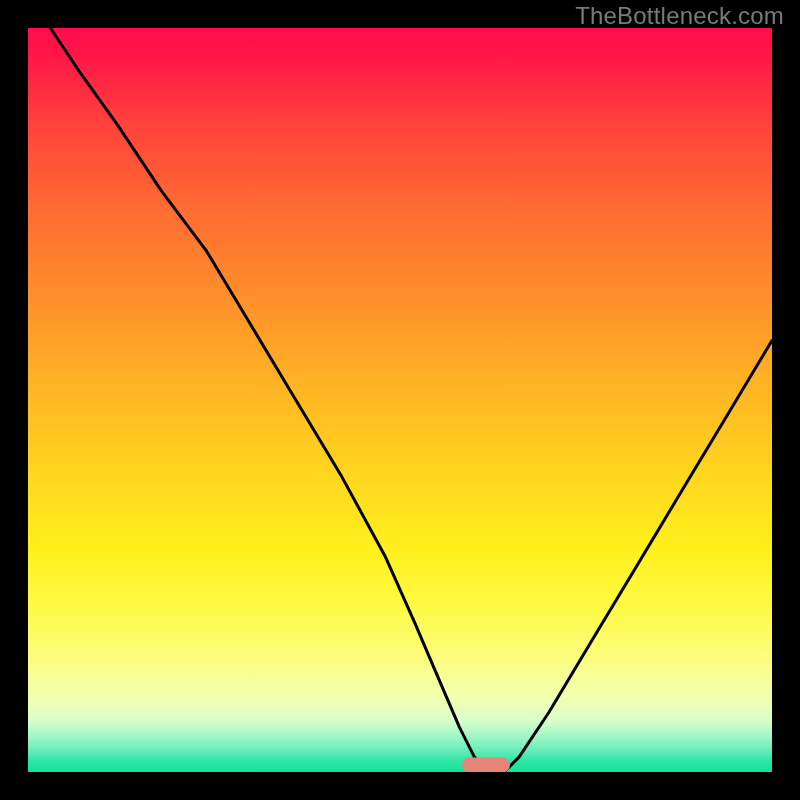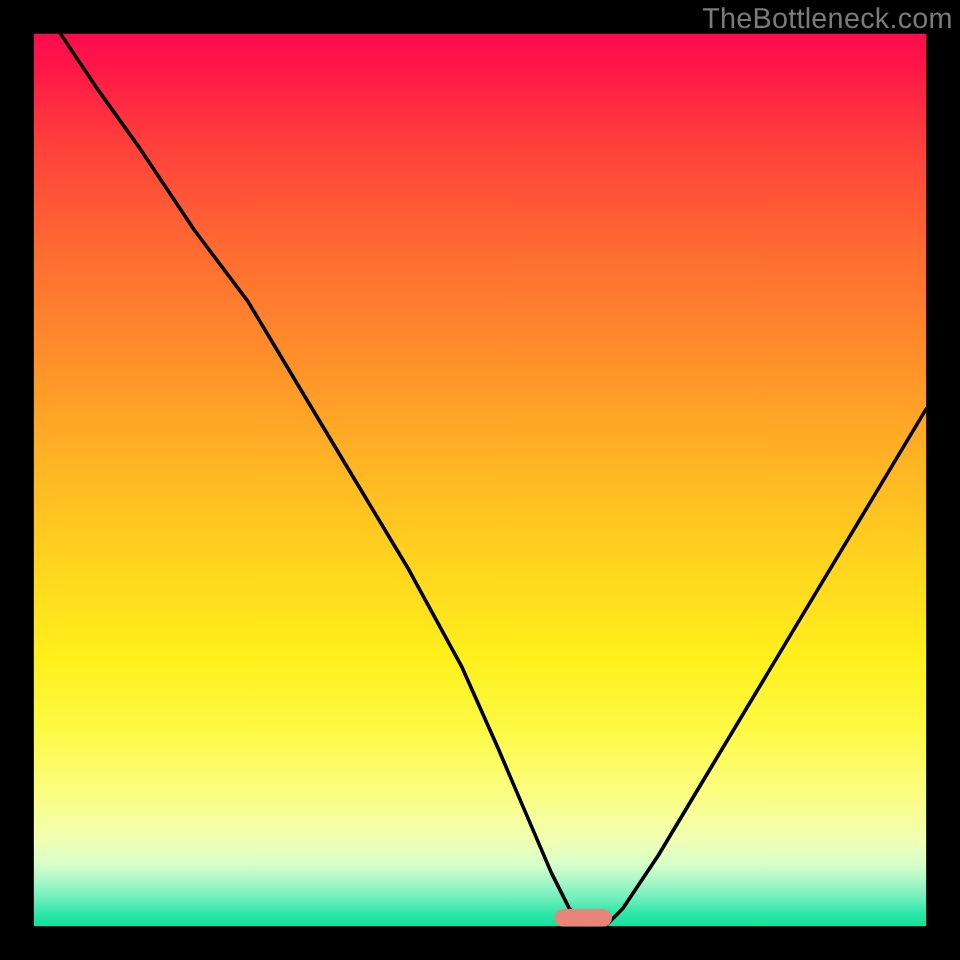--- a/index.html
+++ b/index.html
@@ -57,21 +57,21 @@
     position: absolute;
     width: 48px;
     height: 15px;
     border-radius: 9px;
     background: #e7857b;
     transform: translate(-50%, -50%);
   }
   .watermark {
     position: absolute;
     top: 2px;
-    right: 6px;
+    right: 16px;
     font-family: Arial, Helvetica, sans-serif;
     font-size: 24px;
     color: #7a7a7a;
     letter-spacing: 0.2px;
   }
 </style>
 </head>
 <body>
 
 <div class="frame">

